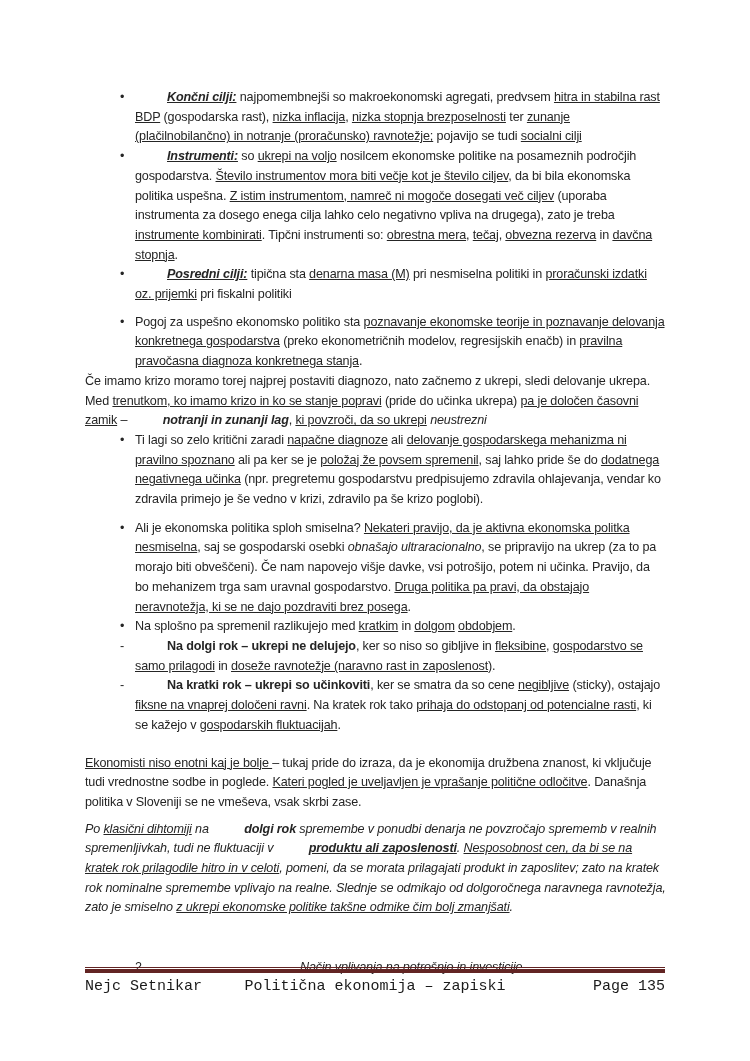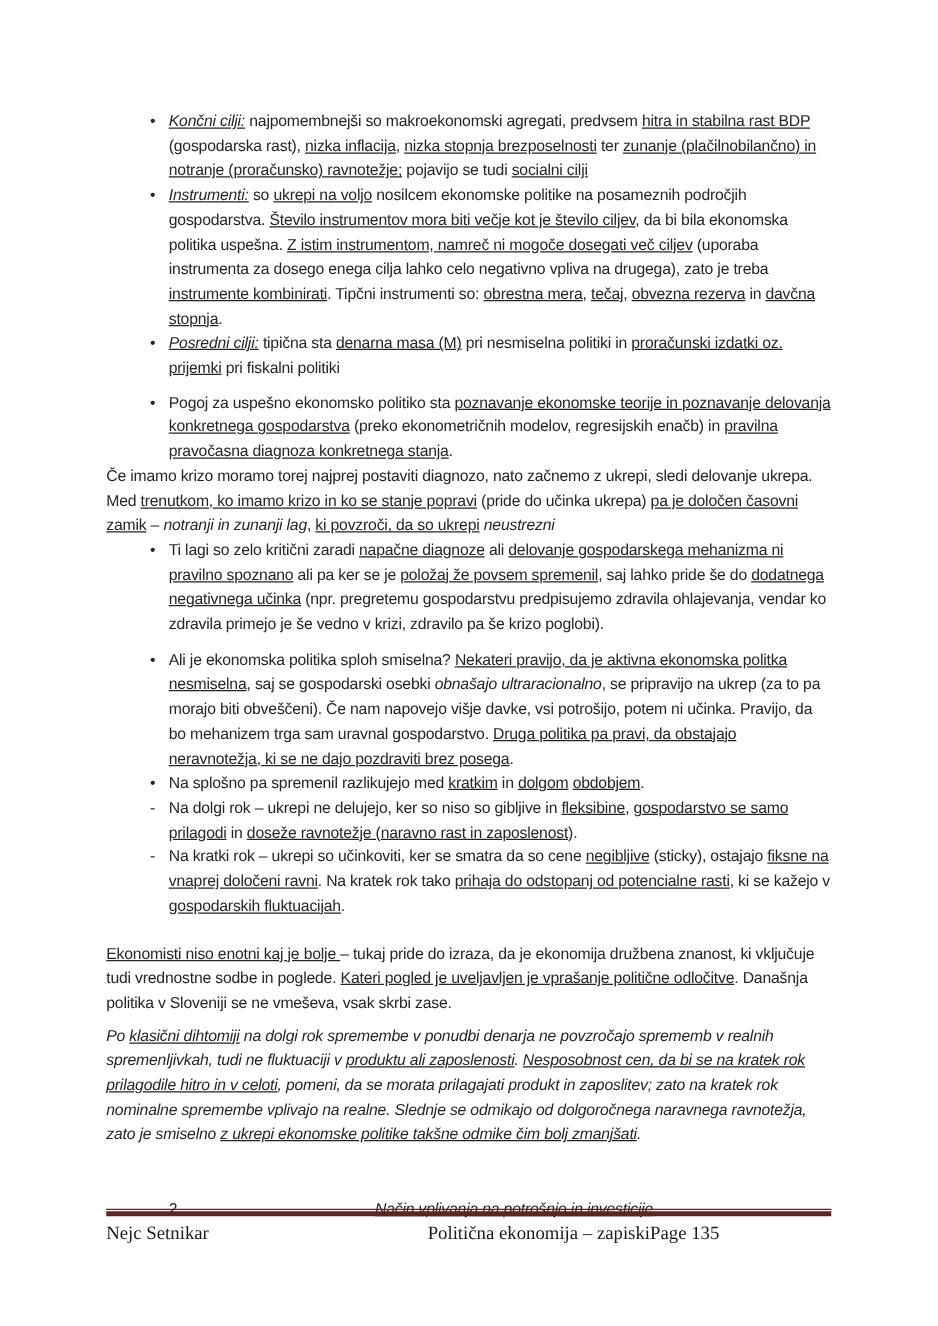--- a/index.html
+++ b/index.html
@@ -11,38 +11,38 @@
     font-size:12.6px;line-height:19.7px;
     letter-spacing:-0.15px;
     color:#252525;
     overflow:hidden;
   }
   .content{position:absolute;left:85px;top:88px;width:581px;}
   .para{margin:0;}
   .list-item{display:flex;padding-left:35px;}
   .marker{flex:0 0 15px;}
   .li-text{flex:1 1 auto;}
-  .b{font-weight:normal;}
+  .b{font-weight:bold;margin-left:32px;}
   .i{font-style:italic;}
   .u{text-decoration:underline;}
   .heading{display:flex;}
   .h-num{display:inline-block;margin-left:50px;width:165px;flex:0 0 165px;}
   .h-text{text-decoration:underline;font-style:italic;}
   .footer{position:absolute;left:85px;right:85px;top:967px;}
   .rule-thin{height:0;border-top:1px solid #622423;}
   .rule-thick{height:4px;margin-top:1px;}
   .footer-row{
     display:flex;margin-top:4px;
-    font-family:Liberation Serif, serif;
+    font-family:Liberation Mono, monospace;
     font-size:15px;line-height:20px;letter-spacing:0;
     color:#1a1a1a;
   }
   .footer-left{flex:1;text-align:left;}
-  .footer-center{flex:2;text-align:right;}
-  .footer-right{flex:1;text-align:left;}
+  .footer-center{flex:2;text-align:center;}
+  .footer-right{flex:1;text-align:right;}
 </style>
 </head>
 <body>
 
 <div class="page">
 
   <div class="content">
 
     <div id="blocks-host">
         <div class="list-item">

